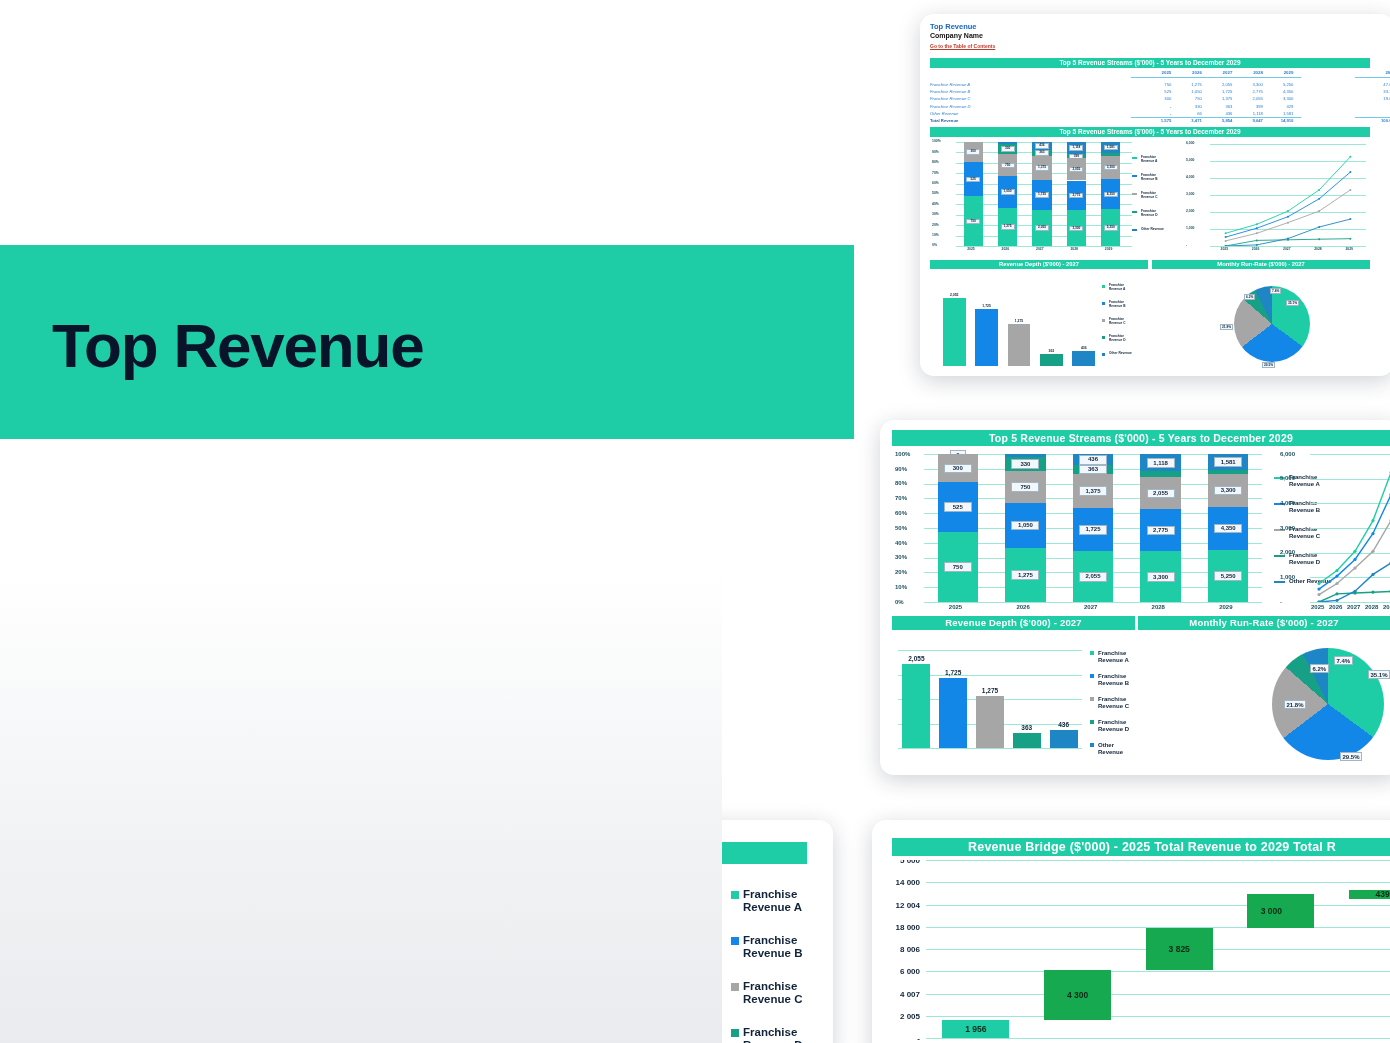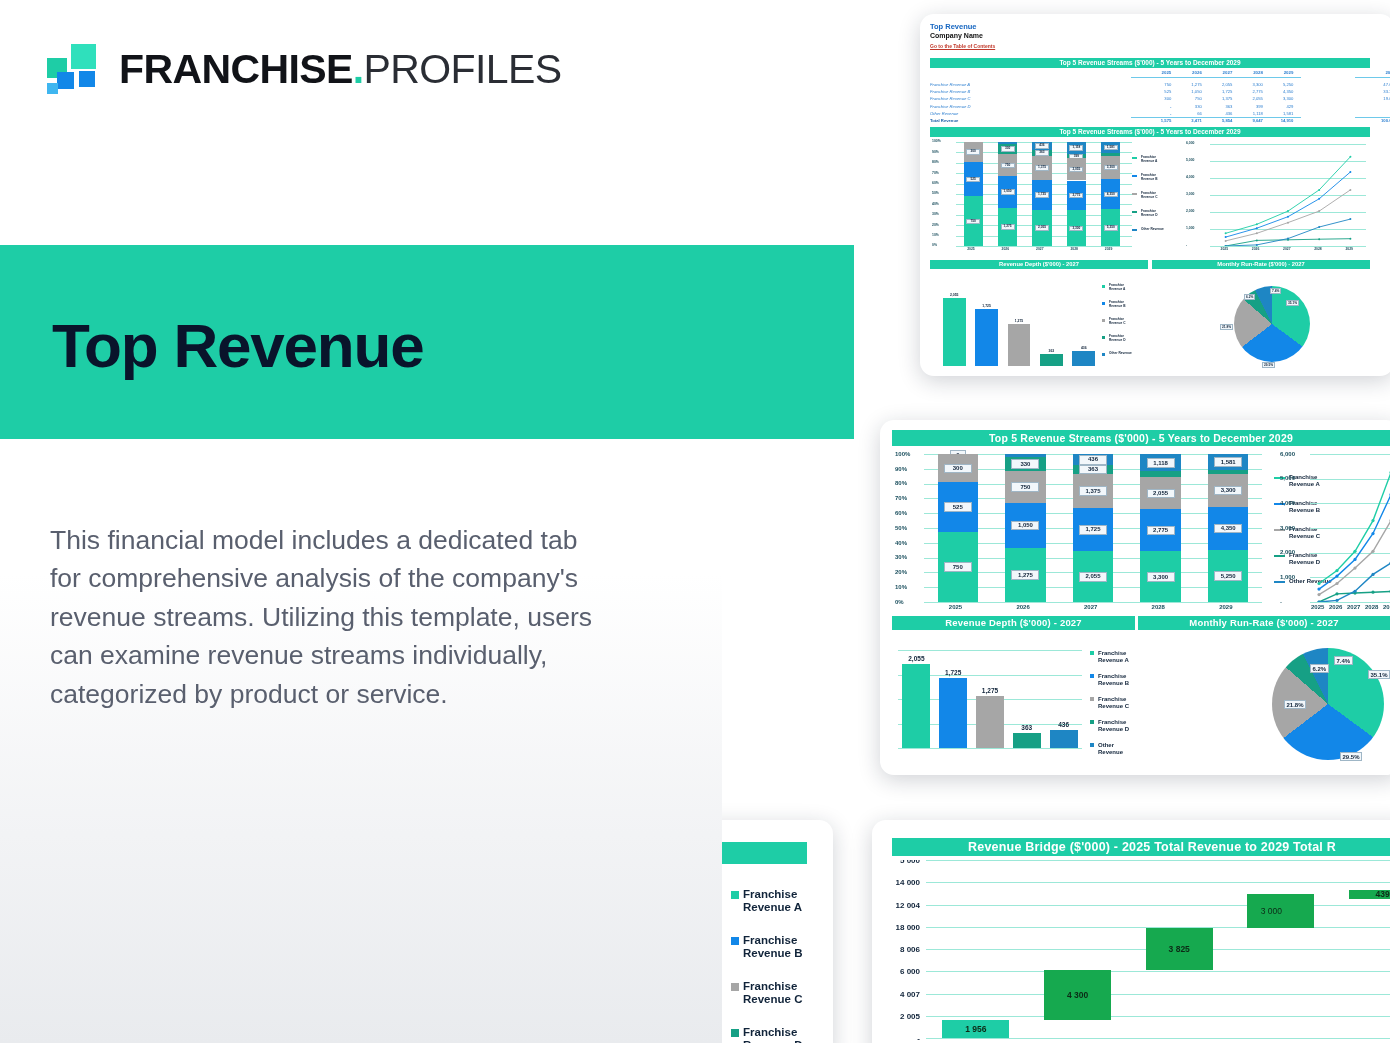--- a/index.html
+++ b/index.html
@@ -111,34 +111,21 @@
   .pct {
     position:absolute; background:#f2f7fb; border:1px solid #9fb6c6;
     color:#11243a; font-weight:700; white-space:nowrap;
   }
 </style>
 </head>
 <body>
 
 <div id="left-col">
 
-  <div id="logo-wrap">
-    <span id="logo-mark">
-      <i class="sq1"></i>
-        <i class="sq2"></i>
-        <i class="sq3"></i>
-        <i class="sq4"></i>
-        <i class="sq5"></i>
-    </span>
-    <span id="brand">
-      <span class="b1">FRANCHISE</span><span class="dot">.</span><span class="b2">PROFILES</span>
-    </span>
-  </div>
-
-  <div id="body-copy">This financial model includes a dedicated tab for comprehensive analysis of the company's revenue streams. Utilizing this template, users can examine revenue streams individually, categorized by product or service.</div>
+
 </div>
 
 <div id="hero-band"></div>
 <div id="hero-title">Top Revenue</div>
 
 <div class="panel" id="p-sheet">
   <div id="sheet-h1">Top Revenue</div>
   <div id="sheet-h2">Company Name</div>
   <div id="sheet-h3">Go to the Table of Contents</div>
   <div id="sheet-band1">Top 5 Revenue Streams ($'000) - 5 Years to December 2029</div>
@@ -655,17 +642,17 @@
       <div style="position: absolute; left: 4px; top: 151.5px; width: 44px; text-align: right; font-size: 8px; font-weight: 700; color: rgb(17, 36, 58);">2 005</div>
       <div class="gridline" style="left: 54px; top: 178px; width: 478px;"></div>
       <div style="position: absolute; left: 4px; top: 173.5px; width: 44px; text-align: right; font-size: 8px; font-weight: 700; color: rgb(17, 36, 58);">-</div>
       <div class="bar" style="left: 70.2723px; top: 160.478px; width: 67.1234px; height: 17.5219px; background: rgb(30, 205, 166);"></div>
       <div style="position: absolute; left: 70.2723px; top: 164.239px; width: 67.1234px; text-align: center; font-size: 8.5px; font-weight: 700; color: rgb(12, 42, 22);">1 956</div>
       <div class="bar" style="left: 171.974px; top: 110.416px; width: 67.1234px; height: 50.0625px; background: rgb(22, 169, 79);"></div>
       <div style="position: absolute; left: 171.974px; top: 130.447px; width: 67.1234px; text-align: center; font-size: 8.5px; font-weight: 700; color: rgb(12, 42, 22);">4 300</div>
       <div class="bar" style="left: 273.677px; top: 67.8625px; width: 67.1234px; height: 42.5531px; background: rgb(22, 169, 79);"></div>
       <div style="position: absolute; left: 273.677px; top: 84.1391px; width: 67.1234px; text-align: center; font-size: 8.5px; font-weight: 700; color: rgb(12, 42, 22);">3 825</div>
       <div class="bar" style="left: 375.379px; top: 34.4875px; width: 67.1234px; height: 33.375px; background: rgb(22, 169, 79);"></div>
-      <div style="position: absolute; left: 375.379px; top: 46.175px; width: 48px; text-align: center; font-size: 8.5px; font-weight: 400; color: rgb(12, 42, 22);">3 000</div>
+      <div style="position: absolute; left: 375.379px; top: 46.175px; width: 48px; text-align: center; font-size: 8.5px; font-weight: 700; color: rgb(12, 42, 22);">3 000</div>
       <div class="bar" style="left: 477.081px; top: 29.6036px; width: 67.1234px; height: 9px; background: rgb(22, 169, 79);"></div>
       <div style="position: absolute; left: 477.081px; top: 29.1036px; width: 67.1234px; text-align: center; font-size: 8.5px; font-weight: 700; color: rgb(12, 42, 22);">439</div>
     </div>
 </div>
 
 </body></html>

